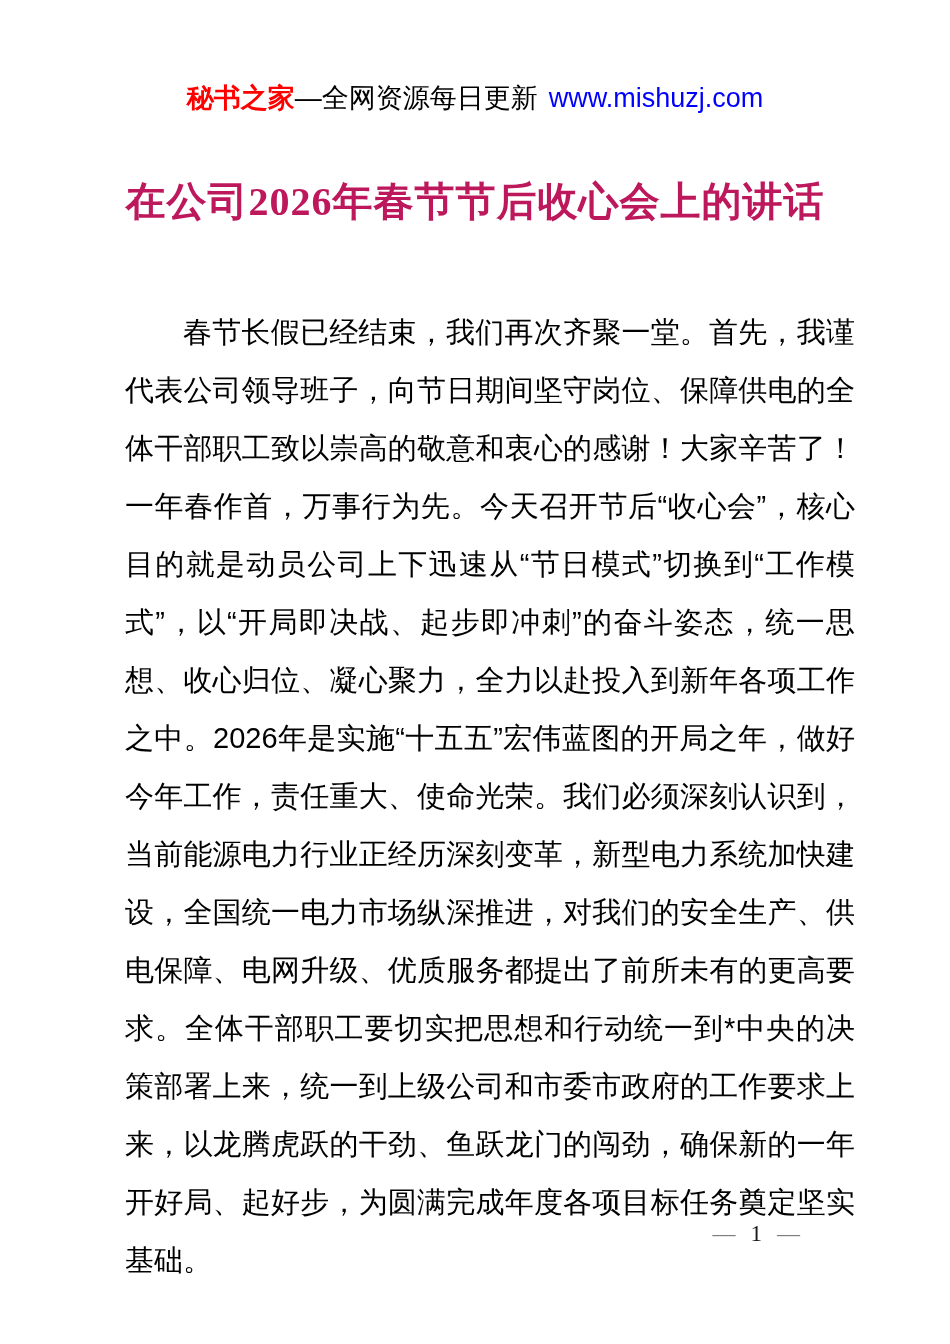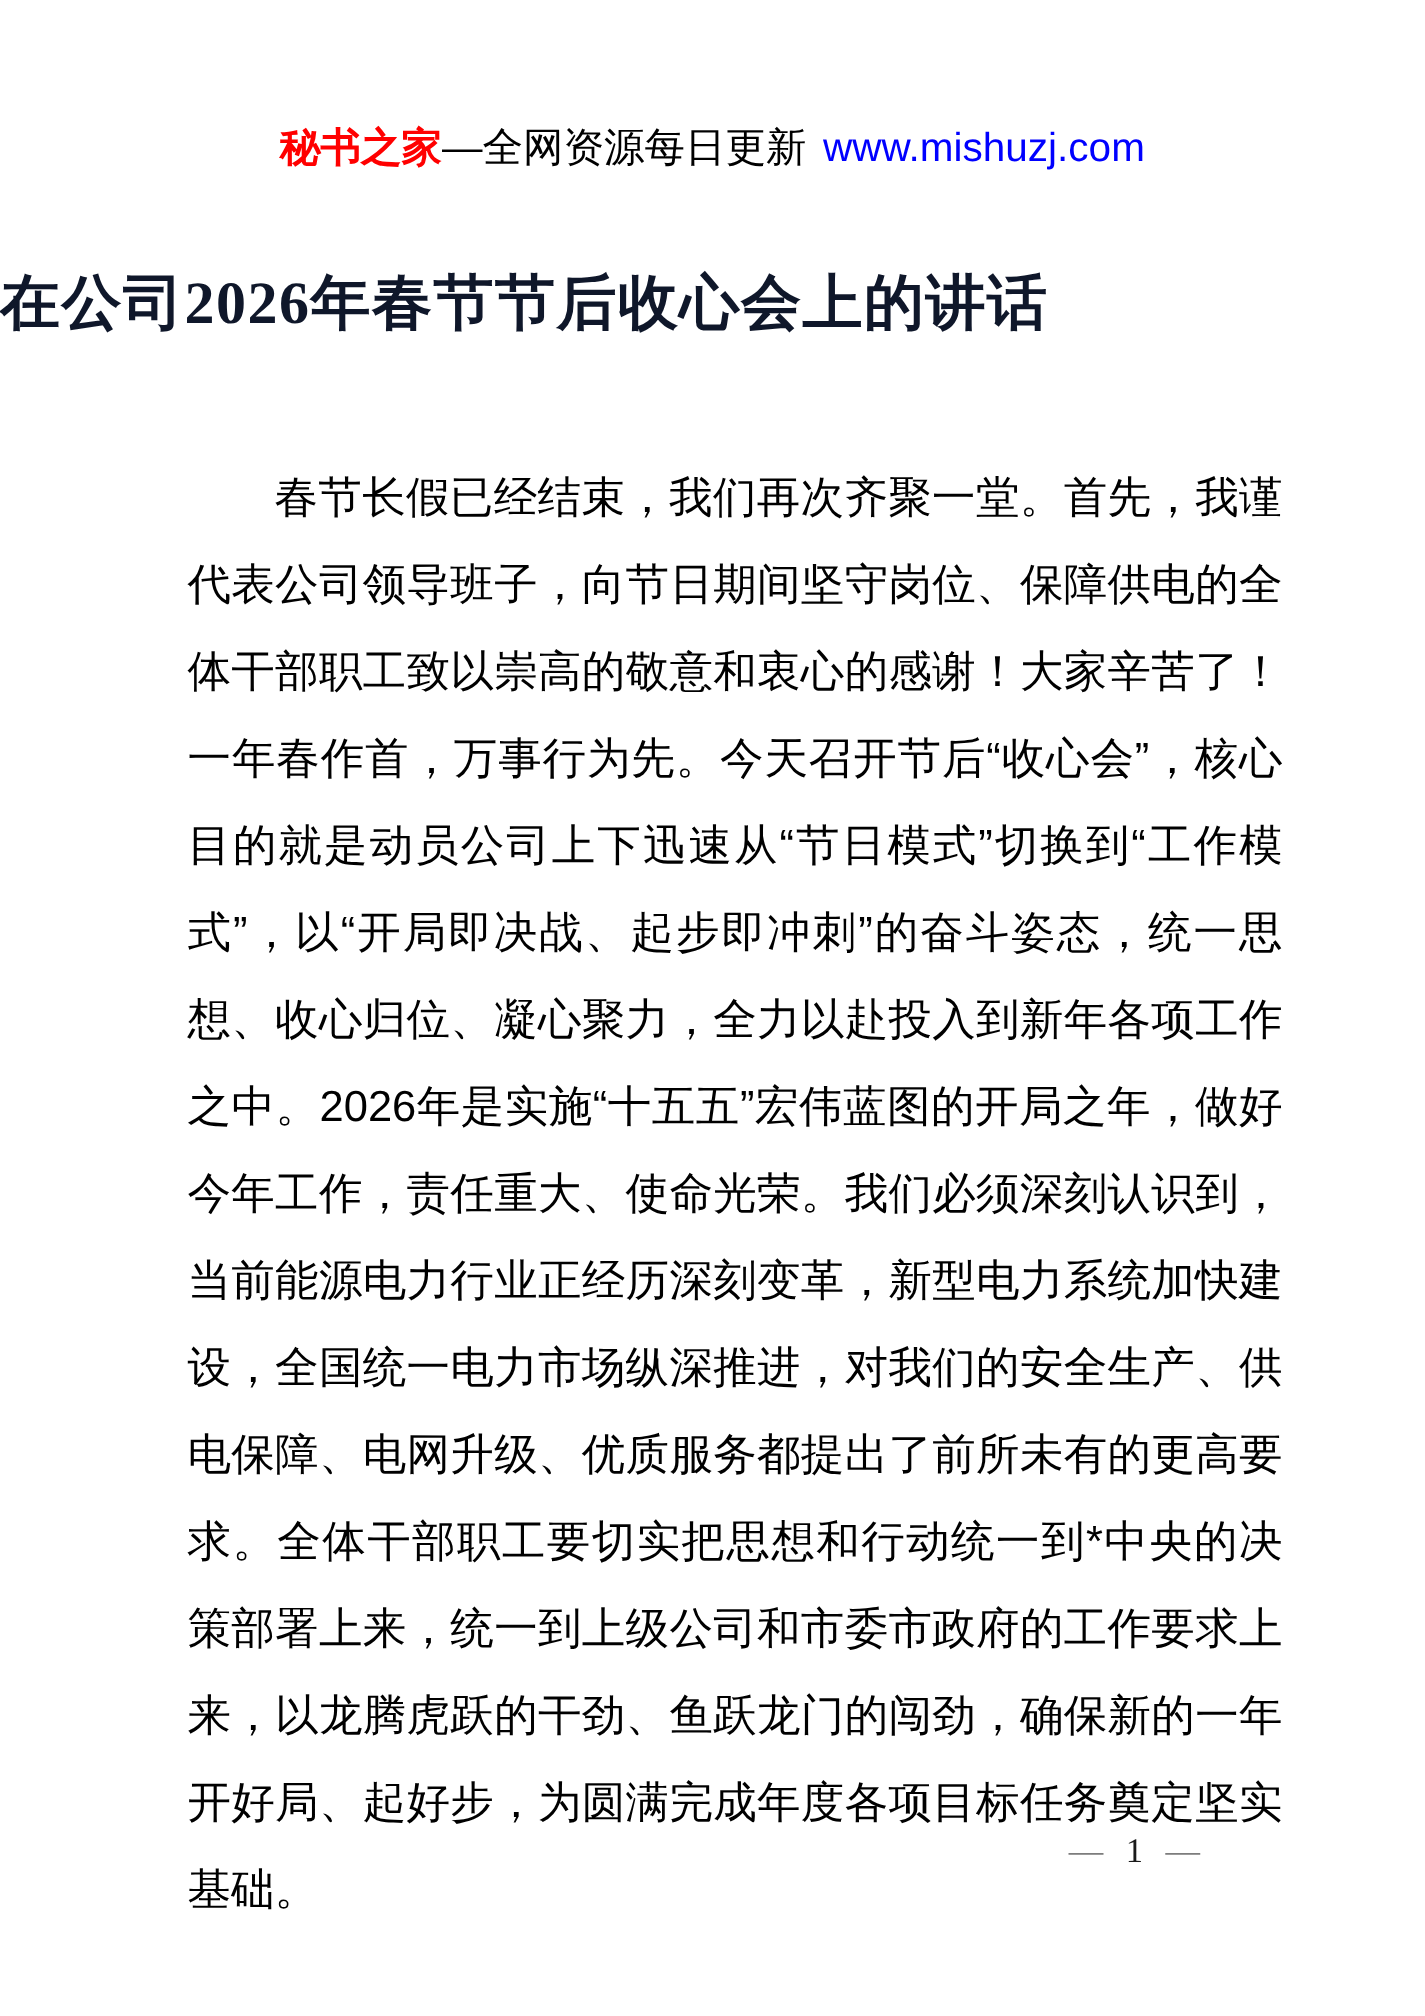--- a/index.html
+++ b/index.html
@@ -38,26 +38,26 @@
     margin-left: 11px;
     font-weight: normal;
     text-decoration: none;
   }
   
   .doc-title {
     position: absolute;
     top: 170px;
     left: 0;
     width: 100%;
-    text-align: left;
+    text-align: center;
     font-family: "Liberation Serif", "DejaVu Serif", serif;
     font-weight: bold;
     font-size: 40px;
     line-height: 64px;
-    color: #0f172a;
+    color: #be185d;
     letter-spacing: 1px;
   }
   
   .doc-body {
     position: absolute;
     top: 303px;
     left: 125px;
     width: 730px;
     color: #000000;
     font-size: 29px;

